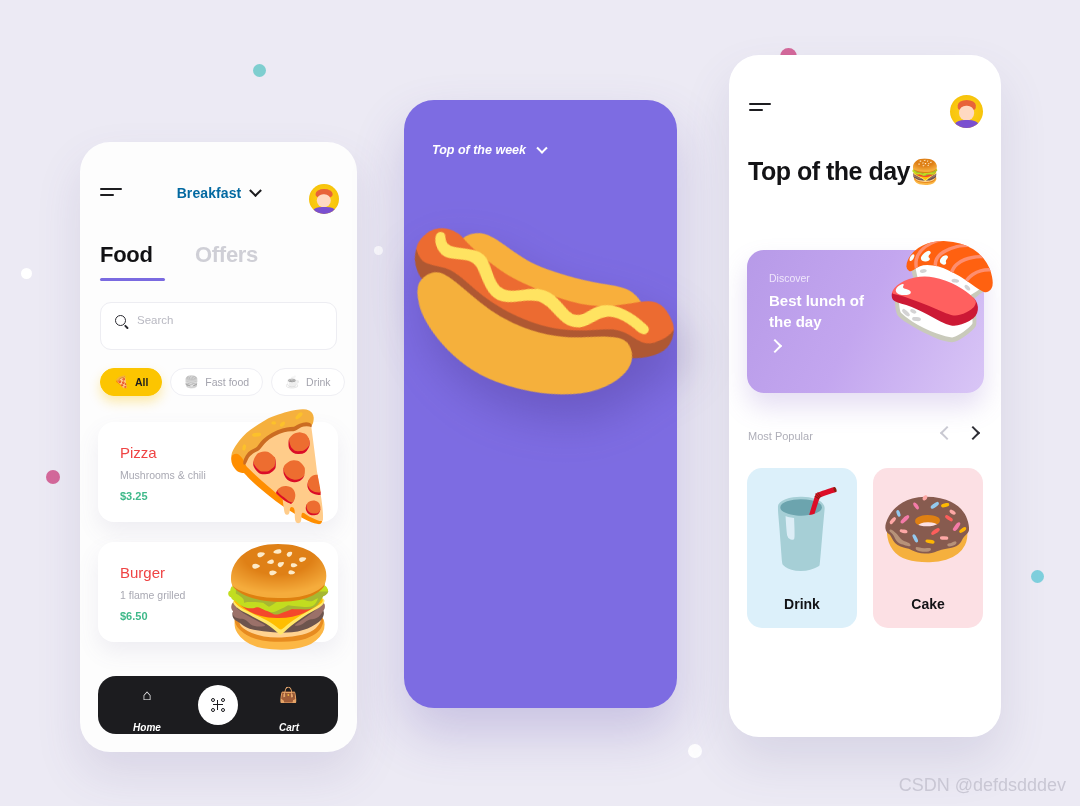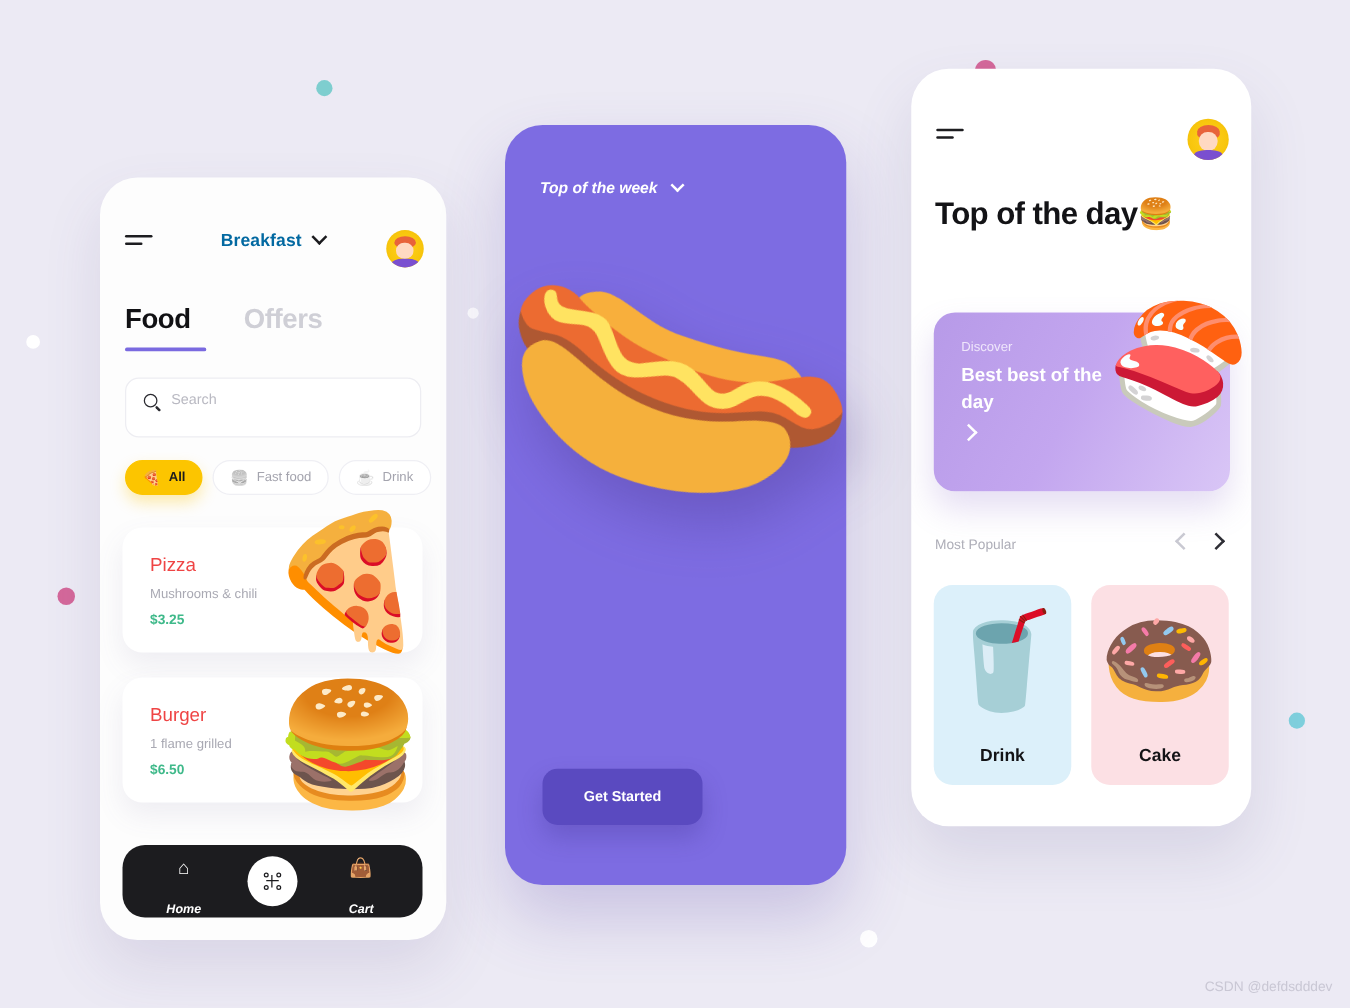--- a/index.html
+++ b/index.html
@@ -122,21 +122,21 @@
     font-size:39px; line-height:47px; font-weight:bold; color:#fff; letter-spacing:-.8px; }
   .m-sub { position:absolute; left:30px; top:458px; width:200px;
     font-size:11.5px; line-height:21px; color:#dbd4f7; }
   .m-cta { position:absolute; left:30px; top:515px; width:128px; height:45px;
     background:#5a4ac0; border-radius:12px; display:flex; align-items:center; justify-content:center;
     font-size:11.5px; font-weight:bold; color:#fff;
     box-shadow:0 10px 20px rgba(60,45,140,.28); }
 
   
   #phone-right {
-    left:729px; top:55px; width:272px; height:606px;
+    left:729px; top:55px; width:272px; height:682px;
     background:#fff; border-radius:30px;
     box-shadow:0 24px 48px rgba(95,85,145,.14);
     overflow:hidden;
   }
   .r-ham { position:absolute; left:20px; top:48px; width:22px; }
   .r-ham i { display:block; height:2px; background:#1d1d20; border-radius:2px; margin-bottom:4px; }
   .r-ham i:nth-child(1){ width:22px; }
   .r-ham i:nth-child(2){ width:14px; }
   .r-h1 { position:absolute; left:19px; top:100px; width:230px;
     font-size:25px; line-height:33px; font-weight:bold; color:#131316; letter-spacing:-.5px; }
@@ -164,21 +164,21 @@
   .arw.right:before{ left:0px; transform:rotate(45deg); }
 
   .pcard { position:absolute; top:413px; width:110px; height:160px; border-radius:15px; }
   #pcard-0 { left:18px; background:#dcf0fa; }
   #pcard-1 { left:144px; background:#fce0e4; }
   .pcard .pimg { position:absolute; left:0; top:6px; width:110px; height:110px;
     font-size:76px; line-height:110px; text-align:center; }
   .pcard .plab { position:absolute; left:0; bottom:16px; width:100%; text-align:center;
     font-size:14px; font-weight:bold; color:#131316; }
 
-  .watermark { position:absolute; right:14px; bottom:10px; font-size:11px; color:#c9c7d4; }
+  .watermark { position:absolute; right:14px; bottom:10px; font-size:18px; color:#c9c7d4; }
 </style>
 </head>
 <body>
 
 <div id="stage">
 
   <div class="dot blue" style="left:253px; top:64px;  width:13px; height:13px;"></div>
   <div class="dot pink" style="left:46px;  top:470px; width:14px; height:14px;"></div>
   <div class="dot white" style="left:21px;  top:268px; width:11px; height:11px;"></div>
   <div class="dot white" style="left:374px; top:246px; width:9px;  height:9px;"></div>
@@ -260,23 +260,20 @@
         <span class="bico">👜</span>
         <span class="blab">Cart</span>
       </div>
     </div>
   </div>
 
   <div class="panel" id="phone-mid">
     <div class="m-top">
       <span>Top of the week</span><span class="m-chev"></span>
     </div>
-    <div class="m-cta">
-      <span>Get Started</span>
-    </div>
   </div>
   <div class="hotdog" style="position:absolute; left:392px; top:182px;">🌭</div>
 
   <div class="panel" id="phone-right">
     <div class="r-ham">
         <i></i>
         <i></i>
       </div>
 
     <div class="avatar" style="right:18px; top:40px; width:33px; height:33px;">
@@ -284,21 +281,21 @@
       <div class="face"></div>
       <div class="body"></div>
     </div>
 
     <div class="r-h1">
       <span>Top of the day</span><span class="emo">🍔</span>
     </div>
 
     <div class="discover">
       <div class="disc-kicker">Discover</div>
-      <div class="disc-title">Best best of the day</div>
+      <div class="disc-title">Best lunch of the day</div>
       <div class="disc-arrow"></div>
       <div class="sushi">🍣</div>
     </div>
 
     <div class="sect">Most Popular</div>
     <div class="arrows">
       <span class="arw left"></span>
       <span class="arw right"></span>
     </div>
 

